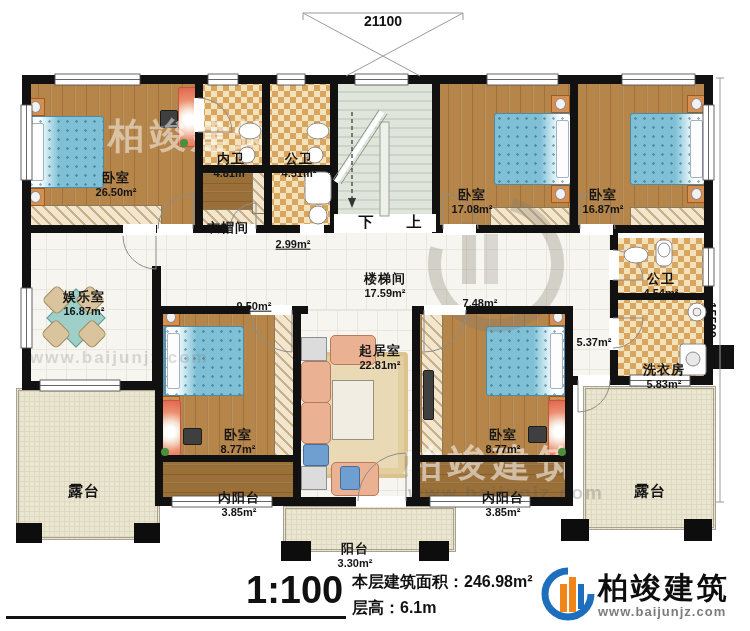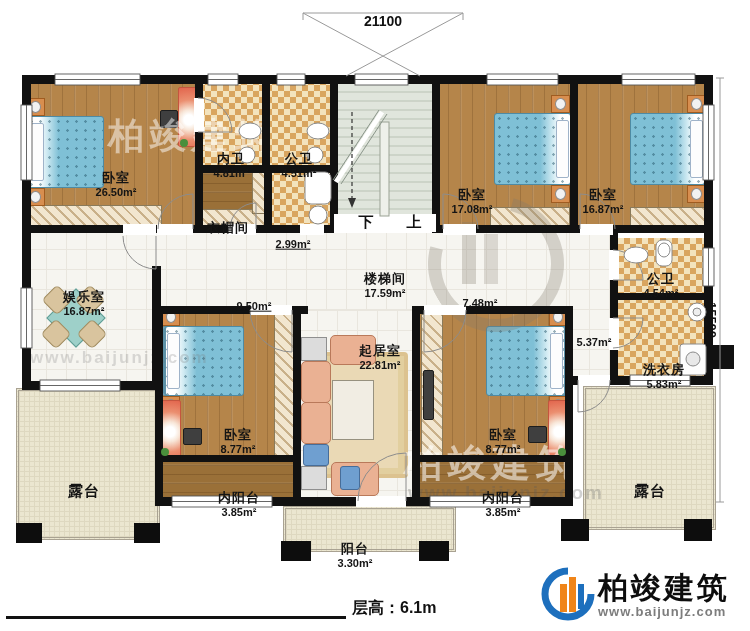--- a/index.html
+++ b/index.html
@@ -381,21 +381,25 @@
       <span class="rn" style="font-size:15px;">露台</span>
     </div>
   <div class="abs room-label" style="left:355px;top:524px;">
       <span class="rn">阳台</span>
       <span class="ra">3.30m²</span>
     </div>
 
   <div class="abs stair-dir" style="left:366px;top:222px;">下</div>
   <div class="abs stair-dir" style="left:414px;top:222px;">上</div>
 
+  <div class="abs t-scale">1:100</div>
   <div class="abs t-underline"></div>
+  <div class="abs t-info1">
+    <span>本层建筑面积：</span><span>246.98m²</span>
+  </div>
   <div class="abs t-info2">
     <span>层高：</span><span>6.1m</span>
   </div>
   <svg class="abs" style="left:540px;top:566px;z-index:5;" width="56" height="58" viewBox="0 0 56 58">
     <path d="M28,5 A23,23 0 1 0 51,28" stroke="#1d6fbd" stroke-width="7" fill="none"></path>
     <rect x="20" y="18" width="7" height="28" fill="#f08519"></rect>
     <rect x="29" y="11" width="7" height="35" fill="#f08519"></rect>
     <rect x="38" y="18" width="6" height="25" fill="#1d6fbd"></rect>
   </svg>
   <div class="abs t-brand">柏竣建筑</div>

